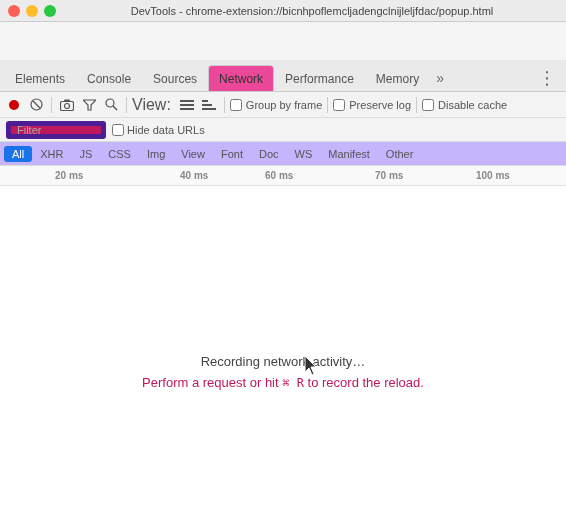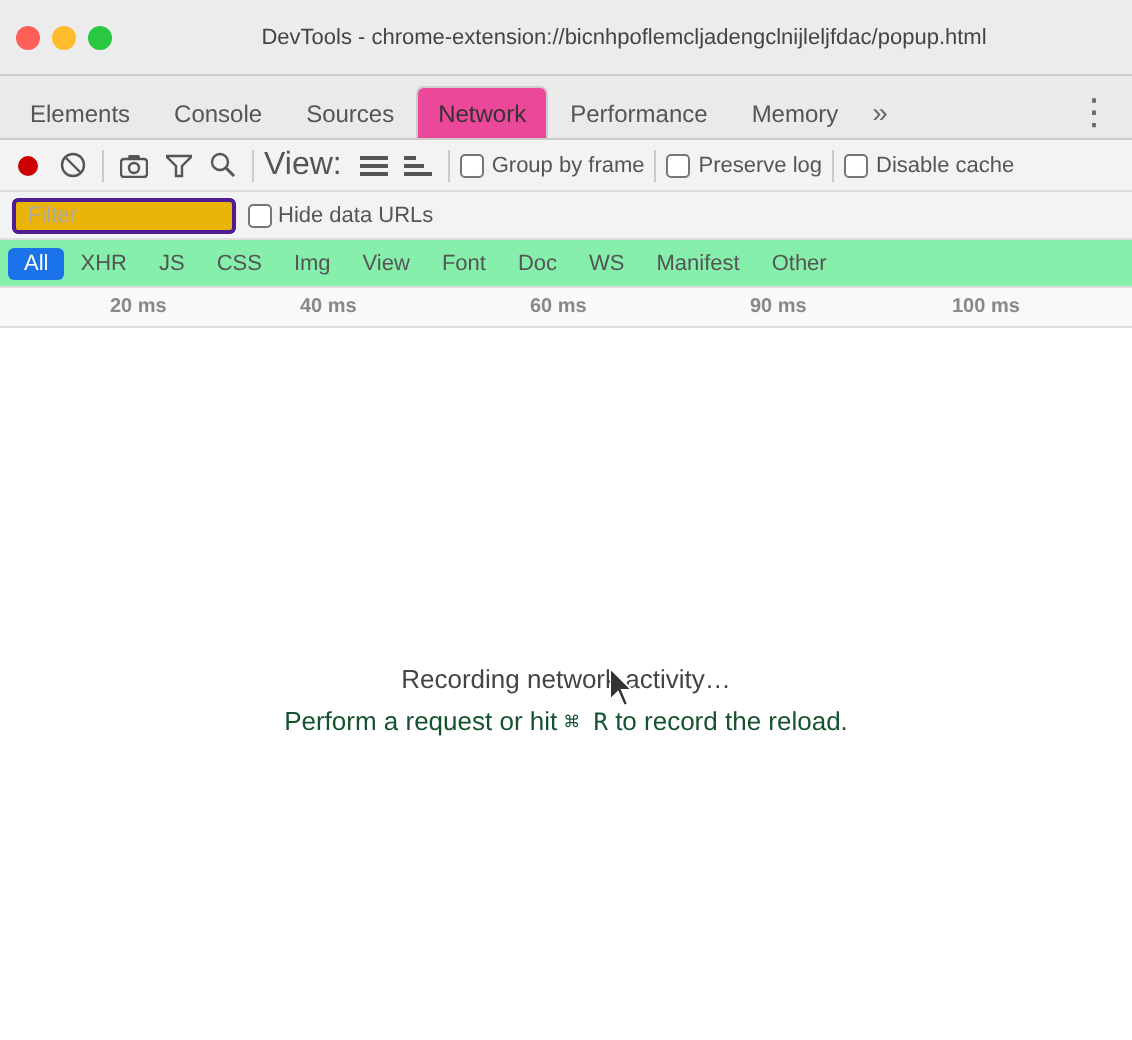--- a/index.html
+++ b/index.html
@@ -9,21 +9,21 @@
       background: #f5f5f5;
       width: 566px;
       height: 520px;
       overflow: hidden;
       color: #333;
     }
 
     
     .title-bar {
       background: #ececec;
-      height: 38px;
+      height: 22px;
       display: flex;
       align-items: center;
       padding: 0 8px;
       border-bottom: 1px solid #ccc;
       user-select: none;
     }
     .window-controls {
       display: flex;
       gap: 6px;
       margin-right: 10px;
@@ -45,20 +45,21 @@
     }
 
     
     .tab-bar {
       background: #eaeaea;
       display: flex;
       align-items: flex-end;
       border-bottom: 1px solid #ccc;
       height: 32px;
       padding: 0 4px;
+      margin-top: 38px;
     }
     .tab {
       padding: 4px 10px;
       font-size: 12px;
       color: #555;
       cursor: pointer;
       border: 1px solid transparent;
       border-bottom: none;
       border-radius: 4px 4px 0 0;
       height: 26px;
@@ -157,41 +158,41 @@
       background: #f3f3f3;
       border-bottom: 1px solid #ddd;
       display: flex;
       align-items: center;
       height: 24px;
       padding: 0 6px;
       gap: 6px;
     }
     .filter-input {
       height: 18px;
-      border: 2px solid #4c1d95;
+      border: 5px solid #4c1d95;
       border-radius: 3px;
       padding: 0 6px;
       font-size: 11px;
-      background: #eab308;
-      width: 112px;
+      background: #be185d;
+      width: 100px;
       outline: none;
     }
     .filter-input::placeholder { color: #aaa; }
     .hide-data-urls {
       display: flex;
       align-items: center;
       gap: 3px;
       font-size: 11px;
       color: #555;
     }
     .hide-data-urls input { width: 12px; height: 12px; cursor: pointer; }
 
     
     .type-tabs {
-      background: #86efac;
+      background: #c4b5fd;
       border-bottom: 1px solid #ddd;
       display: flex;
       align-items: center;
       height: 24px;
       padding: 0 4px;
       gap: 0;
     }
     .type-tab {
       padding: 2px 8px;
       font-size: 11px;
@@ -240,21 +241,21 @@
       padding: 20px;
       text-align: center;
     }
     .recording-text {
       font-size: 13px;
       color: #444;
       margin-bottom: 6px;
     }
     .hint-text {
       font-size: 13px;
-      color: #14532d;
+      color: #be185d;
     }
     .kbd {
       font-family: monospace;
       font-size: 12px;
     }
   </style>
 </head>
 <body>
 
 <div class="title-bar">
@@ -401,28 +402,28 @@
   </div>
   <div class="type-tab">
     <span>Other</span>
   </div>
 </div>
 
 <div class="timeline-ruler">
   <div class="ruler-tick" style="left:55px;">
     <span class="ruler-label">20 ms</span>
   </div>
-  <div class="ruler-tick" style="left:150px;">
+  <div class="ruler-tick" style="left:180px;">
     <span class="ruler-label">40 ms</span>
   </div>
   <div class="ruler-tick" style="left:265px;">
     <span class="ruler-label">60 ms</span>
   </div>
   <div class="ruler-tick" style="left:375px;">
-    <span class="ruler-label">90 ms</span>
+    <span class="ruler-label">70 ms</span>
   </div>
   <div class="ruler-tick" style="left:476px;">
     <span class="ruler-label">100 ms</span>
   </div>
 </div>
 
 <div class="main-content" style="position:relative;">
   <p class="recording-text">Recording network activity…</p>
   <p class="hint-text">
     <span>Perform a request or hit</span>

